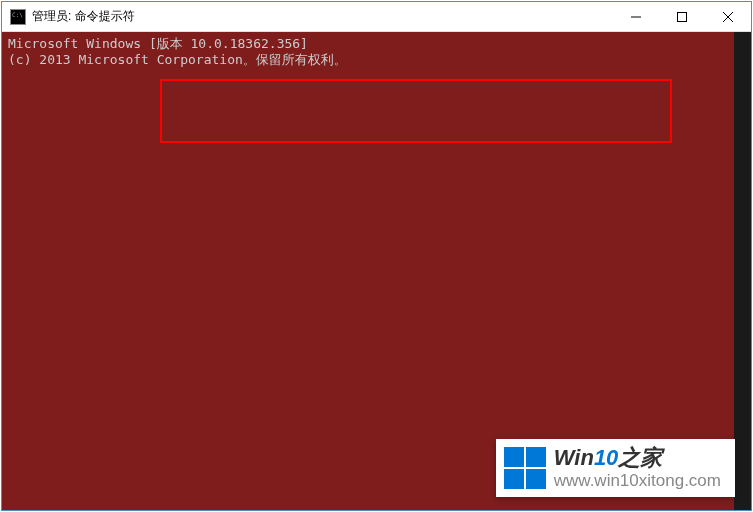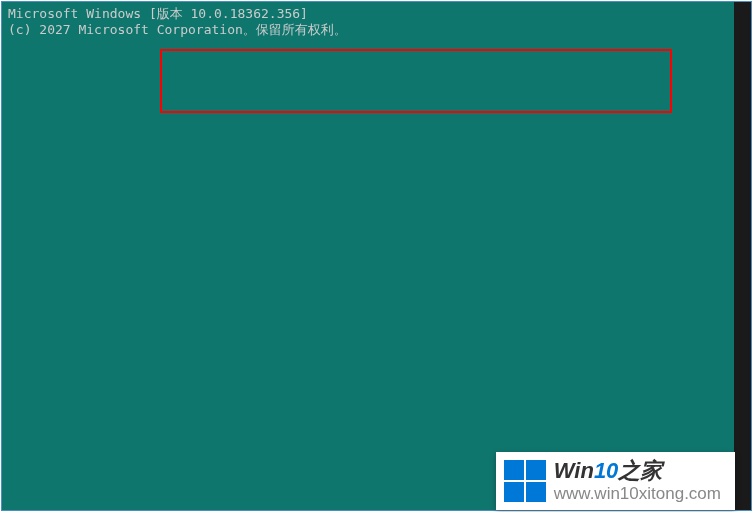--- a/index.html
+++ b/index.html
@@ -76,21 +76,21 @@
       cursor: pointer;
     }
     
     .window-control svg {
       width: 10px;
       height: 10px;
     }
     
     .terminal {
       flex: 1;
-      background: #0f766e;
+      background: #7f1d1d;
       padding: 4px 6px;
       font-family: "NSimSun", "SimSun", Consolas, monospace;
       font-size: 13px;
       line-height: 16px;
       color: #cccccc;
       position: relative;
       overflow: hidden;
     }
     
     .terminal-line {
@@ -107,21 +107,21 @@
       position: absolute;
       right: 0;
       top: 0;
       bottom: 0;
       width: 17px;
       background: #1a1a1a;
     }
     
     .watermark {
       position: absolute;
-      bottom: 2px;
+      bottom: 15px;
       right: 18px;
       background: #fff;
       padding: 8px 14px 6px 58px;
       box-shadow: 0 2px 6px rgba(0,0,0,0.3);
       min-height: 52px;
     }
     
     .watermark-logo {
       position: absolute;
       left: 8px;
@@ -153,24 +153,46 @@
     .watermark-url {
       font-size: 17px;
       color: #888;
       margin-top: 2px;
     }
   </style>
 </head>
 <body>
 
 <div class="window">
+  <div class="titlebar">
+    <div class="titlebar-icon"></div>
+    <div class="titlebar-text">管理员: 命令提示符</div>
+    <div class="window-controls">
+      <div class="window-control">
+        <svg viewBox="0 0 10 10">
+            <line x1="0" y1="5" x2="10" y2="5" stroke="#000" stroke-width="1"></line>
+          </svg>
+      </div>
+      <div class="window-control">
+        <svg viewBox="0 0 10 10">
+            <rect x="0.5" y="0.5" width="9" height="9" stroke="#000" stroke-width="1" fill="none"></rect>
+          </svg>
+      </div>
+      <div class="window-control close">
+        <svg viewBox="0 0 10 10">
+            <line x1="0" y1="0" x2="10" y2="10" stroke="#000" stroke-width="1"></line>
+            <line x1="10" y1="0" x2="0" y2="10" stroke="#000" stroke-width="1"></line>
+          </svg>
+      </div>
+    </div>
+  </div>
 
   <div class="terminal">
     <div class="terminal-line">Microsoft Windows [版本 10.0.18362.356]</div>
-    <div class="terminal-line">(c) 2027 Microsoft Corporation。保留所有权利。</div>
+    <div class="terminal-line">(c) 2013 Microsoft Corporation。保留所有权利。</div>
     <div class="terminal-line"></div>
 
     <div class="highlight-box" id="hlbox" style="top: 47px; left: 158px; width: 512px; height: 64px;"></div>
 
     <div class="scrollbar"></div>
   </div>
 </div>
 
 <div class="watermark">
   <div class="watermark-logo">

